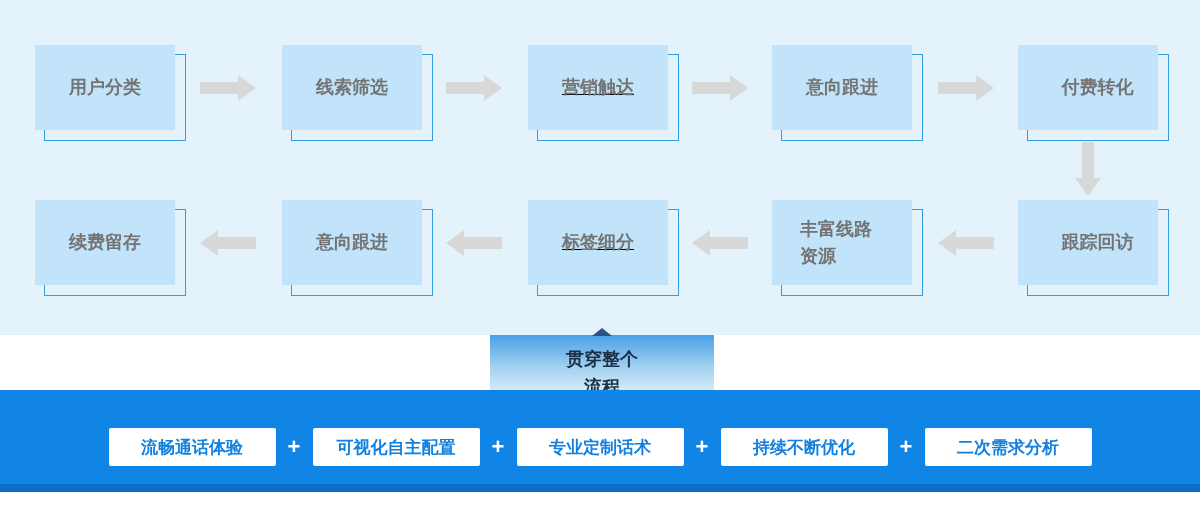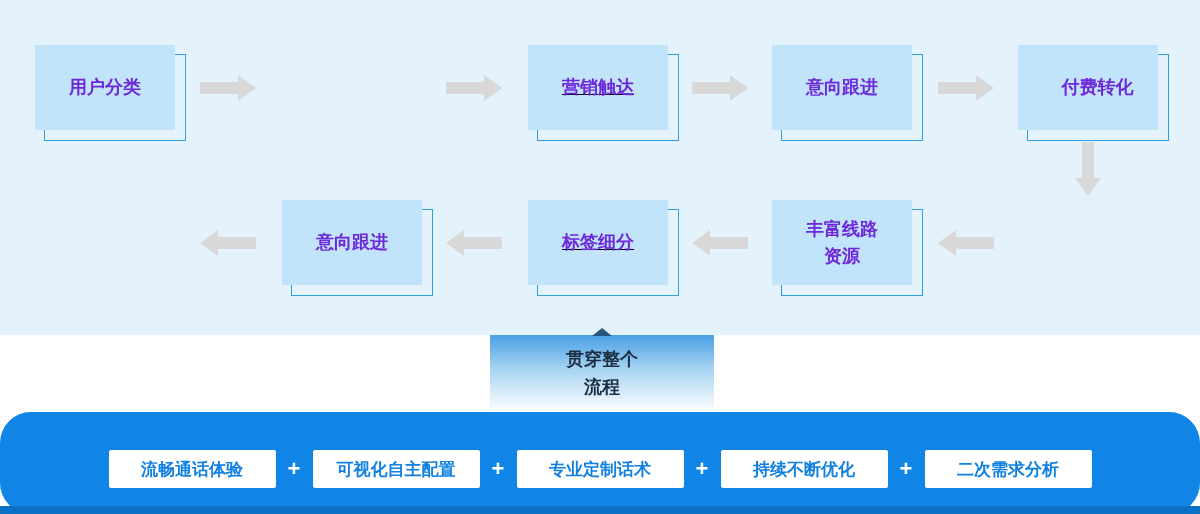--- a/index.html
+++ b/index.html
@@ -6,22 +6,22 @@
   body { font-family:"Liberation Sans","DejaVu Sans",sans-serif; background:#ffffff; }
   .canvas { position:relative; width:1200px; height:514px; background:#ffffff; overflow:hidden; }
 
   
   .flow-section { position:absolute; left:0; top:0; width:1200px; height:335px; background:#e4f2fc; z-index:0; }
 
   .flow-box { position:absolute; width:140px; height:85px; background:#c2e4fa;
               display:flex; align-items:center; justify-content:center; }
   .flow-box::after { content:""; position:absolute; left:9px; top:9px; width:140px; height:85px;
                      border:1px solid #2e9fe6; z-index:-1; }
-  .box-label { max-width:84px; font-size:18px; font-weight:bold; color:#6d28d9;
-               text-align:center; line-height:1.5; }
+  .box-label { max-width:84px; font-size:18px; font-weight:bold; color:#737373;
+               text-align:left; line-height:1.5; }
 
   .r1 { top:45px; }  .r2 { top:200px; }
   .c1 { left:35px; } .c2 { left:282px; } .c3 { left:528px;text-decoration:underline; } .c4 { left:772px; } .c5 { left:1018px;padding-left:19px; }
 
   
   .arrow { position:absolute; }
   .arrow-right, .arrow-left { width:56px; height:26px; }
   .arrow-right::before { content:""; position:absolute; left:0; top:7px; width:38px; height:12px; background:#d8d8d8; }
   .arrow-right::after  { content:""; position:absolute; left:38px; top:0;
                          border-left:18px solid #d8d8d8; border-top:13px solid transparent; border-bottom:13px solid transparent; }
@@ -40,67 +40,76 @@
   .center-note { position:absolute; left:490px; top:335px; width:224px; height:77px;
                  display:flex; align-items:center; justify-content:center;
                  background:linear-gradient(180deg,#49a0e5 0%,#a9d4f2 45%,#ffffff 100%); }
   .center-note::before { content:""; position:absolute; top:-7px; left:50%; margin-left:-10px;
                          border-left:10px solid transparent; border-right:10px solid transparent;
                          border-bottom:8px solid #2a557f; }
   .center-label { max-width:84px; font-size:18px; font-weight:bold; color:#1c2f45;
                   text-align:center; line-height:1.55; }
 
   
-  .features-bar { position:absolute; left:0; top:412px; width:1200px; height:102px; background:#1185e6;border-radius:31px; }
+  .features-bar { position:absolute; left:0; top:390px; width:1200px; height:102px; background:#1185e6; }
   .features-bar::after { content:""; position:absolute; left:0; bottom:0; width:100%; height:8px; background:#0d6fc4; }
   .pill-row { position:absolute; left:0; top:38px; width:100%;
               display:flex; justify-content:center; align-items:center; }
   .pill { width:167px; height:38px; background:#ffffff; color:#1180e0; font-size:17px; font-weight:bold;
           display:flex; align-items:center; justify-content:center; border-radius:2px; }
   .plus { width:37px; text-align:center; color:#ffffff; font-size:22px; font-weight:bold; line-height:38px; }
 </style>
 </head>
 <body>
 
 <div class="canvas">
 
   <div class="flow-section">
 
     <div class="flow-box r1 c1">
       <span class="box-label">用户分类</span>
     </div>
     <div class="arrow arrow-right ar1 g1"></div>
+    <div class="flow-box r1 c2">
+      <span class="box-label">线索筛选</span>
+    </div>
     <div class="arrow arrow-right ar1 g2"></div>
     <div class="flow-box r1 c3">
       <span class="box-label">营销触达</span>
     </div>
     <div class="arrow arrow-right ar1 g3"></div>
     <div class="flow-box r1 c4">
       <span class="box-label">意向跟进</span>
     </div>
     <div class="arrow arrow-right ar1 g4"></div>
     <div class="flow-box r1 c5">
       <span class="box-label">付费转化</span>
     </div>
 
     <div class="arrow arrow-down"></div>
 
+    <div class="flow-box r2 c1">
+      <span class="box-label">续费留存</span>
+    </div>
     <div class="arrow arrow-left ar2 g1"></div>
     <div class="flow-box r2 c2">
       <span class="box-label">意向跟进</span>
     </div>
     <div class="arrow arrow-left ar2 g2"></div>
     <div class="flow-box r2 c3">
       <span class="box-label">标签细分</span>
     </div>
     <div class="arrow arrow-left ar2 g3"></div>
     <div class="flow-box r2 c4">
       <span class="box-label">丰富线路资源</span>
     </div>
     <div class="arrow arrow-left ar2 g4"></div>
+    <div class="flow-box r2 c5">
+      <span class="box-label">跟踪回访</span>
+    </div>
 
   </div>
 
   <div class="center-note">
     <span class="center-label">贯穿整个流程</span>
   </div>
 
   <div class="features-bar">
     <div class="pill-row">
       <div class="pill">

